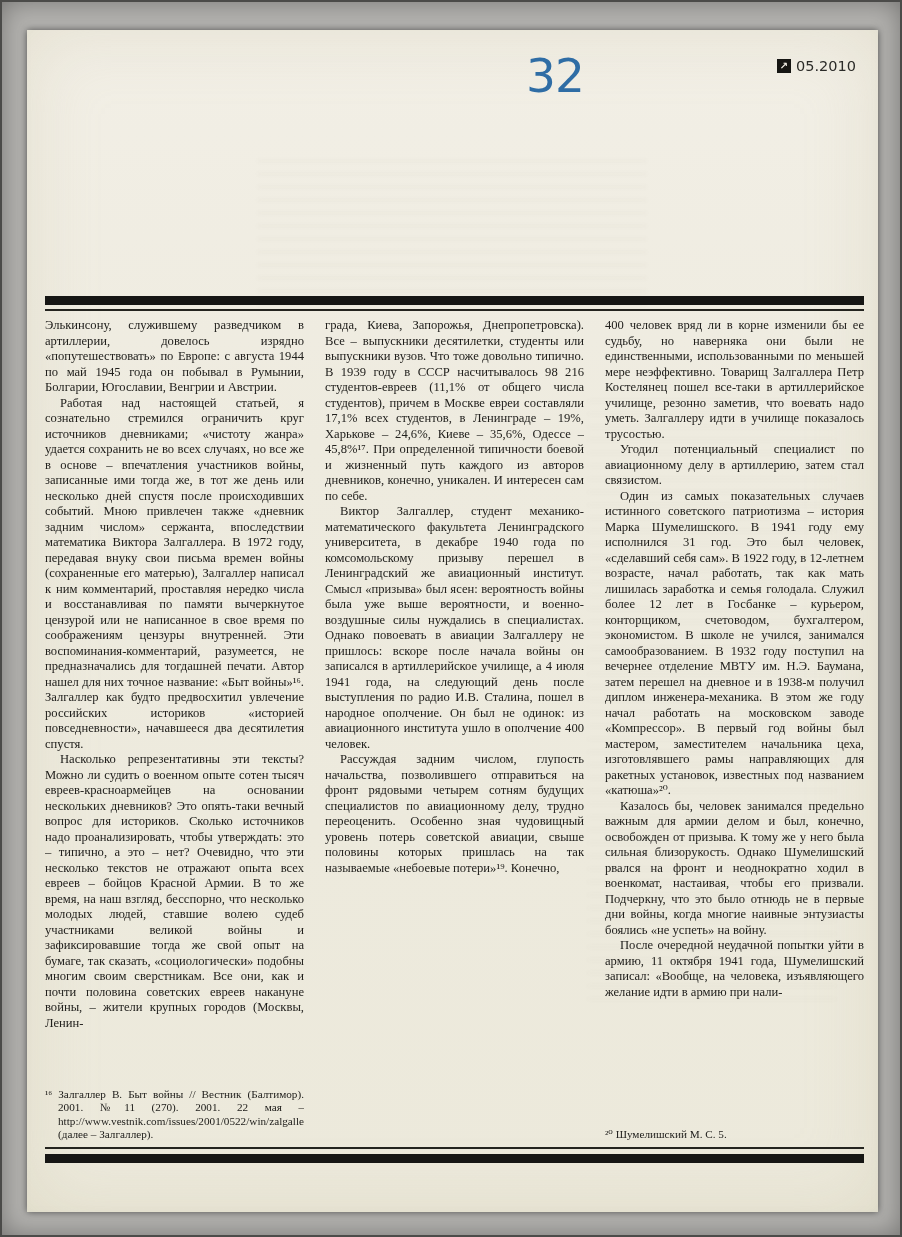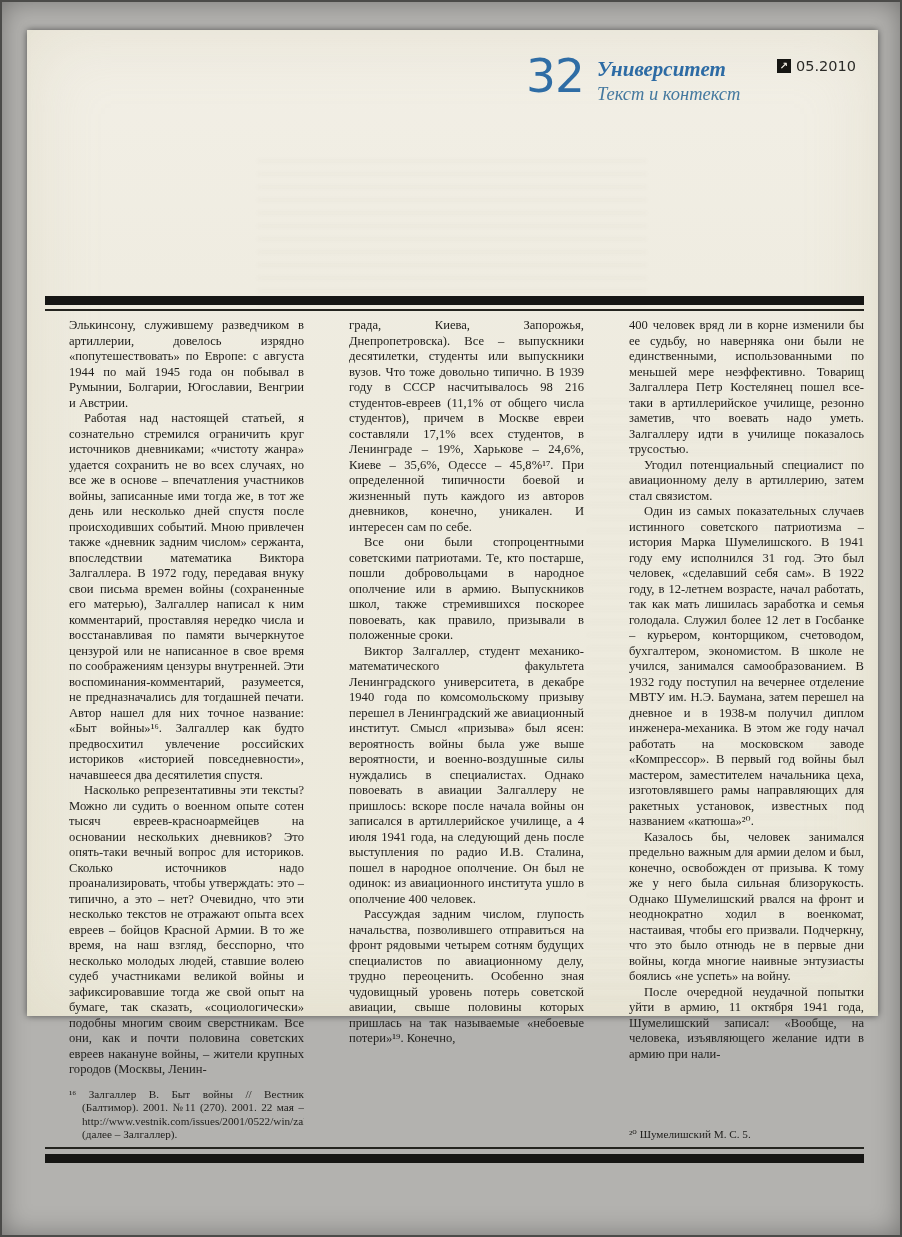--- a/index.html
+++ b/index.html
@@ -9,21 +9,21 @@
     font-family:"Liberation Serif","DejaVu Serif",serif;
     overflow:hidden;
   }
   
   .scan-frame{
     position:absolute;inset:0;pointer-events:none;z-index:50;
     box-shadow:inset 0 0 0 2px #4b4b49, inset 0 0 28px rgba(0,0,0,.38);
   }
   
   .page{
-    position:absolute;left:27px;top:30px;width:851px;height:986px;
+    position:absolute;left:27px;top:30px;width:851px;height:1182px;
     background:linear-gradient(180deg,#f2efe6 0%,#eeebdf 35%,#ecE9db 100%);
     box-shadow:0 0 7px rgba(0,0,0,.55), inset 0 0 70px rgba(195,185,155,.28);
   }
   
   .show-through{
     position:absolute;pointer-events:none;filter:blur(2px);opacity:.05;
     background:repeating-linear-gradient(180deg,#6b5f4d 0 2px,transparent 2px 13px);
   }
   .st-a{left:230px;top:130px;width:390px;height:150px;}
   .st-b{left:560px;top:370px;width:250px;height:600px;opacity:.035;}
@@ -49,44 +49,40 @@
   .bar-thick{height:9px;background:#161614;}
   .bar-thin{height:2px;background:#24241f;}
   .rule-top .bar-thin{margin-top:4px;}
   .rule-bottom .bar-thick{margin-top:5px;}
 
   
   .columns{
     position:absolute;left:18px;right:14px;top:288px;height:824px;
     display:flex;gap:21px;
   }
-  .col{flex:1 1 0;display:flex;flex-direction:column;overflow:hidden;color:#22211e;margin-left:24px;}
+  .col{flex:1 1 0;display:flex;flex-direction:column;overflow:hidden;color:#22211e;}
   .col p{margin:0;text-align:justify;font-size:12.6px;line-height:15.5px;}
   .col p.indent{text-indent:15px;}
   .footnotes{margin-top:auto;padding-top:8px;}
   .footnotes p{
     font-size:11.2px;line-height:13.6px;text-align:justify;margin:0;
     text-indent:-13px;padding-left:13px;
   }
   .footnotes p.fn-cont{text-indent:0;}
 </style>
 </head>
 <body>
 
 <div class="page">
 
   <div class="show-through st-a"></div>
   <div class="show-through st-b"></div>
 
   <div class="hdr">
     <div class="page-number">32</div>
-    <div class="masthead">
-      <div class="journal-title">Университет</div>
-      <div class="section-title">Текст и контекст</div>
-    </div>
     <div class="issue">
       <span class="arrow-box">↗</span>
       <span>05.2010</span>
     </div>
   </div>
 
   <div class="rule-top">
     <div class="bar-thick"></div>
     <div class="bar-thin"></div>
   </div>
@@ -97,21 +93,20 @@
       <p>Элькинсону, служившему разведчиком в артиллерии, довелось изрядно «попутешествовать» по Европе: с августа 1944 по май 1945 года он побывал в Румынии, Болгарии, Югославии, Венгрии и Австрии.</p>
       <p class="indent">Работая над настоящей статьей, я сознательно стремился ограничить круг источников дневниками; «чистоту жанра» удается сохранить не во всех случаях, но все же в основе – впечатления участников войны, записанные ими тогда же, в тот же день или несколько дней спустя после происходивших событий. Мною привлечен также «дневник задним числом» сержанта, впоследствии математика Виктора Залгаллера. В 1972 году, передавая внуку свои письма времен войны (сохраненные его матерью), Залгаллер написал к ним комментарий, проставляя нередко числа и восстанавливая по памяти вычеркнутое цензурой или не написанное в свое время по соображениям цензуры внутренней. Эти воспоминания-комментарий, разумеется, не предназначались для тогдашней печати. Автор нашел для них точное название: «Быт войны»¹⁶. Залгаллер как будто предвосхитил увлечение российских историков «историей повседневности», начавшееся два десятилетия спустя.</p>
       <p class="indent">Насколько репрезентативны эти тексты? Можно ли судить о военном опыте сотен тысяч евреев-красноармейцев на основании нескольких дневников? Это опять-таки вечный вопрос для историков. Сколько источников надо проанализировать, чтобы утверждать: это – типично, а это – нет? Очевидно, что эти несколько текстов не отражают опыта всех евреев – бойцов Красной Армии. В то же время, на наш взгляд, бесспорно, что несколько молодых людей, ставшие волею судеб участниками великой войны и зафиксировавшие тогда же свой опыт на бумаге, так сказать, «социологически» подобны многим своим сверстникам. Все они, как и почти половина советских евреев накануне войны, – жители крупных городов (Москвы, Ленин-</p>
       <div class="footnotes">
         <p>¹⁶ Залгаллер В. Быт войны // Вестник (Балтимор). 2001. №11 (270). 2001. 22 мая – http://www.vestnik.com/issues/2001/0522/win/zalgaller.htm (далее – Залгаллер).</p>
       </div>
     </div>
 
     <div class="col">
       <p>града, Киева, Запорожья, Днепропетровска). Все – выпускники десятилетки, студенты или выпускники вузов. Что тоже довольно типично. В 1939 году в СССР насчитывалось 98 216 студентов-евреев (11,1% от общего числа студентов), причем в Москве евреи составляли 17,1% всех студентов, в Ленинграде – 19%, Харькове – 24,6%, Киеве – 35,6%, Одессе – 45,8%¹⁷. При определенной типичности боевой и жизненный путь каждого из авторов дневников, конечно, уникален. И интересен сам по себе.</p>
-      <p class="indent">Все они были стопроцентными советскими патриотами. Те, кто постарше, пошли добровольцами в народное ополчение или в армию. Выпускников школ, также стремившихся поскорее повоевать, как правило, призывали в положенные сроки.</p>
       <p class="indent">Виктор Залгаллер, студент механико-математического факультета Ленинградского университета, в декабре 1940 года по комсомольскому призыву перешел в Ленинградский же авиационный институт. Смысл «призыва» был ясен: вероятность войны была уже выше вероятности, и военно-воздушные силы нуждались в специалистах. Однако повоевать в авиации Залгаллеру не пришлось: вскоре после начала войны он записался в артиллерийское училище, а 4 июля 1941 года, на следующий день после выступления по радио И.В. Сталина, пошел в народное ополчение. Он был не одинок: из авиационного института ушло в ополчение 400 человек.</p>
       <p class="indent">Рассуждая задним числом, глупость начальства, позволившего отправиться на фронт рядовыми четырем сотням будущих специалистов по авиационному делу, трудно переоценить. Особенно зная чудовищный уровень потерь советской авиации, свыше половины которых пришлась на так называемые «небоевые потери»¹⁹. Конечно,</p>
     </div>
 
     <div class="col">
       <p>400 человек вряд ли в корне изменили бы ее судьбу, но наверняка они были не единственными, использованными по меньшей мере неэффективно. Товарищ Залгаллера Петр Костелянец пошел все-таки в артиллерийское училище, резонно заметив, что воевать надо уметь. Залгаллеру идти в училище показалось трусостью.</p>
       <p class="indent">Угодил потенциальный специалист по авиационному делу в артиллерию, затем стал связистом.</p>
       <p class="indent">Один из самых показательных случаев истинного советского патриотизма – история Марка Шумелишского. В 1941 году ему исполнился 31 год. Это был человек, «сделавший себя сам». В 1922 году, в 12-летнем возрасте, начал работать, так как мать лишилась заработка и семья голодала. Служил более 12 лет в Госбанке – курьером, конторщиком, счетоводом, бухгалтером, экономистом. В школе не учился, занимался самообразованием. В 1932 году поступил на вечернее отделение МВТУ им. Н.Э. Баумана, затем перешел на дневное и в 1938-м получил диплом инженера-механика. В этом же году начал работать на московском заводе «Компрессор». В первый год войны был мастером, заместителем начальника цеха, изготовлявшего рамы направляющих для ракетных установок, известных под названием «катюша»²⁰.</p>
       <p class="indent">Казалось бы, человек занимался предельно важным для армии делом и был, конечно, освобожден от призыва. К тому же у него была сильная близорукость. Однако Шумелишский рвался на фронт и неоднократно ходил в военкомат, настаивая, чтобы его призвали. Подчеркну, что это было отнюдь не в первые дни войны, когда многие наивные энтузиасты боялись «не успеть» на войну.</p>
       <p class="indent">После очередной неудачной попытки уйти в армию, 11 октября 1941 года, Шумелишский записал: «Вообще, на человека, изъявляющего желание идти в армию при нали-</p>

